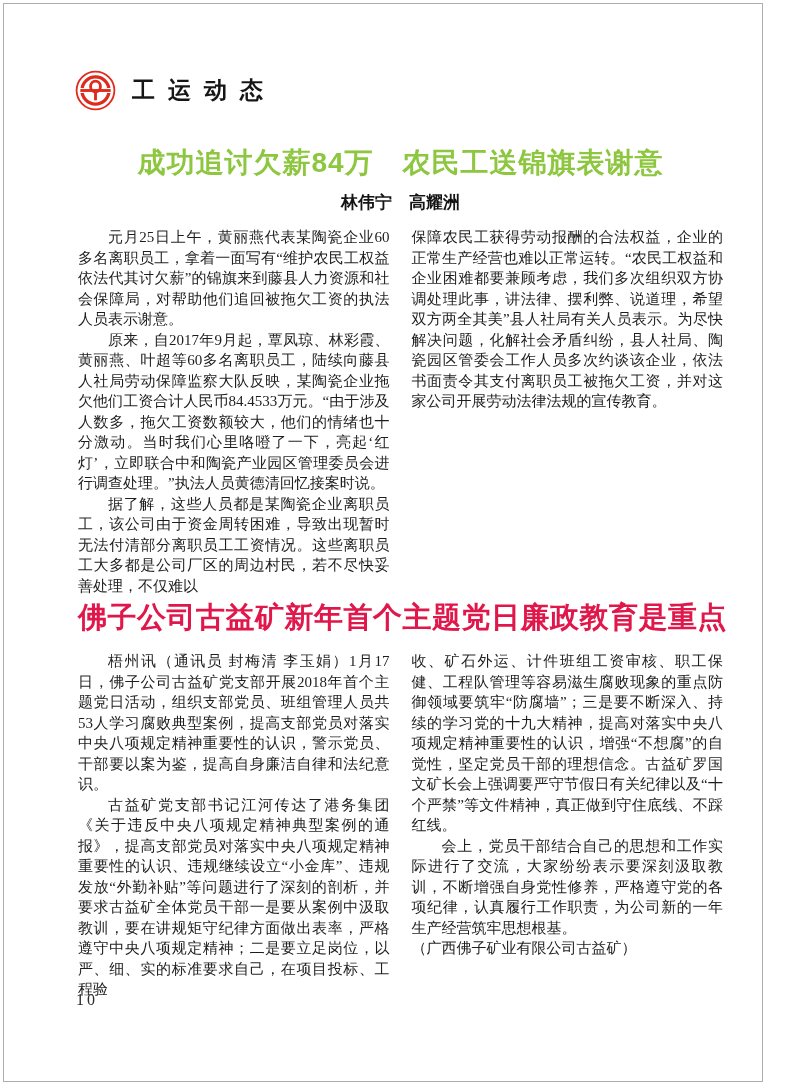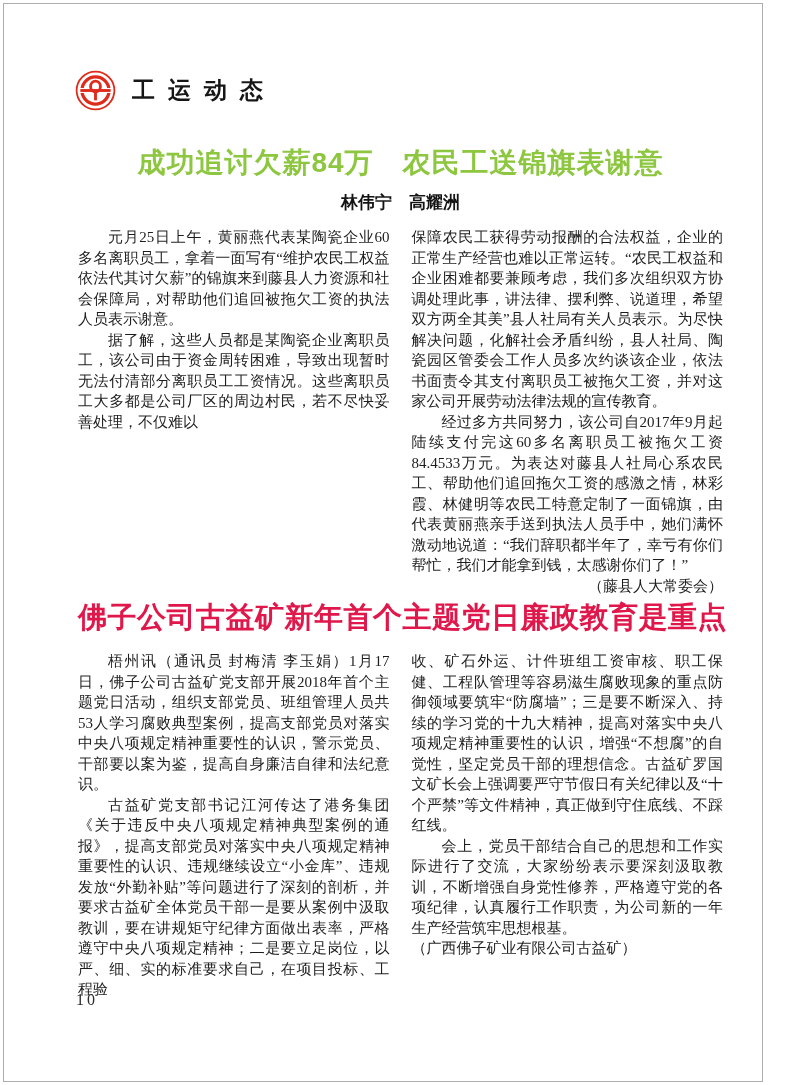--- a/index.html
+++ b/index.html
@@ -66,25 +66,25 @@
     </svg>
     <div class="brand">工运动态</div>
   </div>
 
   <section class="article first">
     <h1 class="a-title" style="margin: 0px; color: rgb(141, 198, 63);">成功追讨欠薪84万　农民工送锦旗表谢意</h1>
     <div class="authors">林伟宁　高耀洲</div>
     <div class="columns">
       <div class="col">
           <p class="indent">元月25日上午，黄丽燕代表某陶瓷企业60多名离职员工，拿着一面写有“维护农民工权益 依法代其讨欠薪”的锦旗来到藤县人力资源和社会保障局，对帮助他们追回被拖欠工资的执法人员表示谢意。</p>
+          <p class="indent">原来，自2017年9月起，覃凤琼、林彩霞、黄丽燕、叶超等60多名离职员工，陆续向藤县人社局劳动保障监察大队反映，某陶瓷企业拖欠他们工资合计人民币84.4533万元。“由于涉及人数多，拖欠工资数额较大，他们的情绪也十分激动。当时我们心里咯噔了一下，亮起‘红灯’，立即联合中和陶瓷产业园区管理委员会进行调查处理。”执法人员黄德清回忆接案时说。</p>
           <p class="indent">据了解，这些人员都是某陶瓷企业离职员工，该公司由于资金周转困难，导致出现暂时无法付清部分离职员工工资情况。这些离职员工大多都是公司厂区的周边村民，若不尽快妥善处理，不仅难以</p>
         </div>
       <div class="col">
           <p>保障农民工获得劳动报酬的合法权益，企业的正常生产经营也难以正常运转。“农民工权益和企业困难都要兼顾考虑，我们多次组织双方协调处理此事，讲法律、摆利弊、说道理，希望双方两全其美”县人社局有关人员表示。为尽快解决问题，化解社会矛盾纠纷，县人社局、陶瓷园区管委会工作人员多次约谈该企业，依法书面责令其支付离职员工被拖欠工资，并对这家公司开展劳动法律法规的宣传教育。</p>
-          <p class="indent">经过多方共同努力，该公司自2017年9月起陆续支付完这60多名离职员工被拖欠工资84.4533万元。为表达对藤县人社局心系农民工、帮助他们追回拖欠工资的感激之情，林彩霞、林健明等农民工特意定制了一面锦旗，由代表黄丽燕亲手送到执法人员手中，她们满怀激动地说道：“我们辞职都半年了，幸亏有你们帮忙，我们才能拿到钱，太感谢你们了！”<span class="attr-inline">（藤县人大常委会）</span></p>
         </div>
     </div>
   </section>
 
   <section class="article second">
     <h1 class="a-title" style="margin: 0px; color: rgb(224, 23, 74);">佛子公司古益矿新年首个主题党日廉政教育是重点</h1>
     <div class="columns">
       <div class="col">
           <p class="indent">梧州讯（通讯员 封梅清 李玉娟）1月17日，佛子公司古益矿党支部开展2018年首个主题党日活动，组织支部党员、班组管理人员共53人学习腐败典型案例，提高支部党员对落实中央八项规定精神重要性的认识，警示党员、干部要以案为鉴，提高自身廉洁自律和法纪意识。</p>
           <p class="indent">古益矿党支部书记江河传达了港务集团《关于违反中央八项规定精神典型案例的通报》，提高支部党员对落实中央八项规定精神重要性的认识、违规继续设立“小金库”、违规发放“外勤补贴”等问题进行了深刻的剖析，并要求古益矿全体党员干部一是要从案例中汲取教训，要在讲规矩守纪律方面做出表率，严格遵守中央八项规定精神；二是要立足岗位，以严、细、实的标准要求自己，在项目投标、工程验</p>

